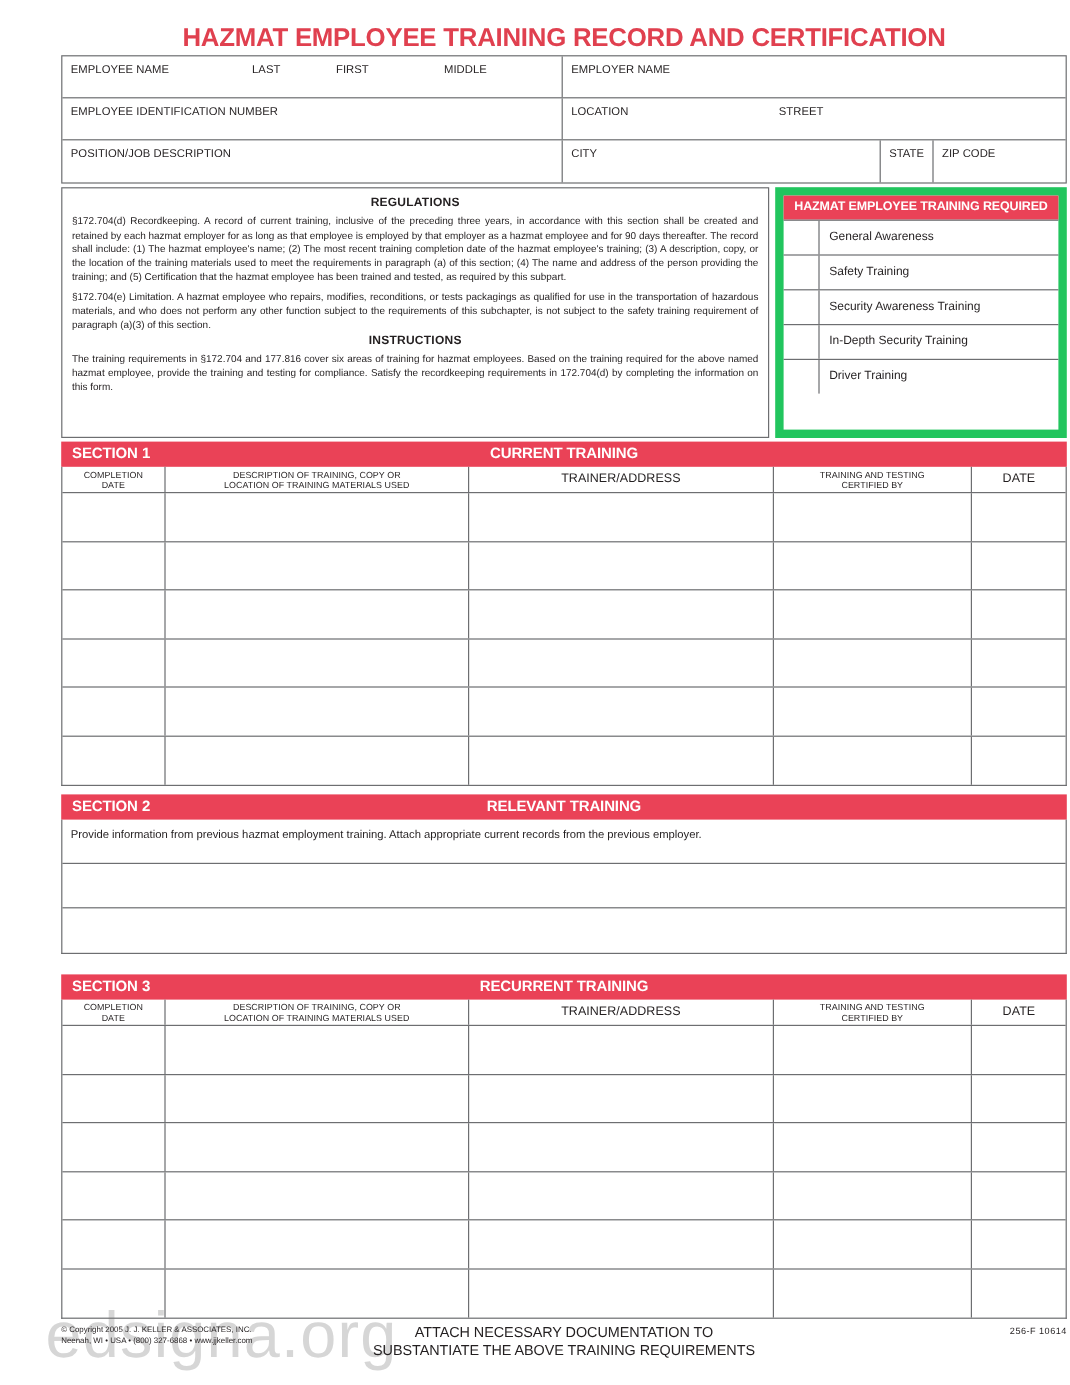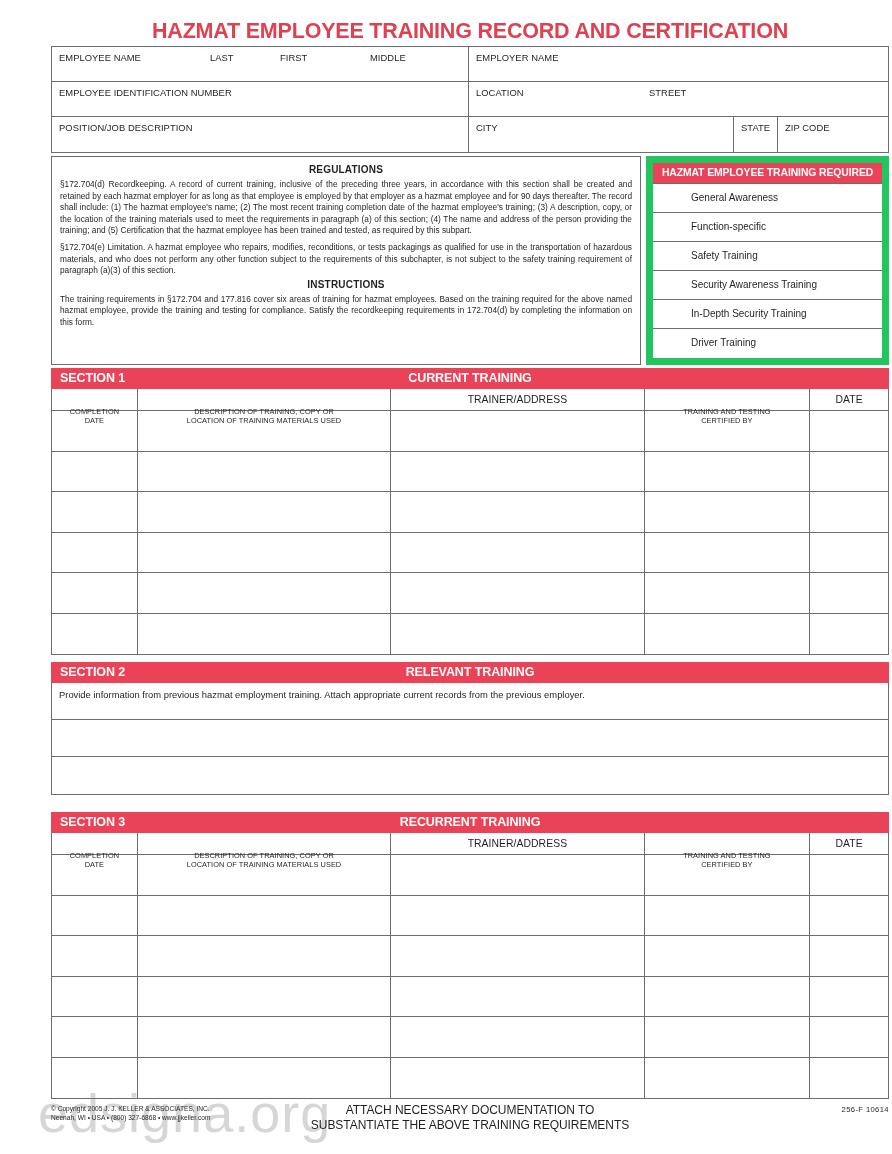--- a/index.html
+++ b/index.html
@@ -113,21 +113,20 @@
     letter-spacing: -0.1px;
     height: 20px;
     line-height: 20px;
     box-sizing: border-box;
   }
   .req-row {
     display: flex;
     height: 29px;
     border-top: 1px solid #6d6e71;
     box-sizing: border-box;
-    align-items: flex-end;
   }
   .req-row:first-of-type { border-top: none; }
   .req-check {
     width: 30px;
     border-right: 1px solid #6d6e71;
     box-sizing: border-box;
   }
   .req-label {
     flex: 1;
     font-size: 10px;
@@ -180,21 +179,21 @@
     height: 22px;
     border-bottom: 1px solid #6d6e71;
     box-sizing: border-box;
   }
   .tt-head .cell {
     box-sizing: border-box;
     border-right: 1px solid #6d6e71;
     font-size: 7.4px;
     text-align: center;
     line-height: 9.4px;
-    padding-top: 18px;
+    padding-top: 2px;
     letter-spacing: 0.05px;
   }
   .tt-head .cell.big {
     font-size: 10.4px;
     line-height: 22px;
     padding-top: 0;
   }
   .tt-head .cell:last-child { border-right: none; }
   .tt-row {
     display: flex;
@@ -338,24 +337,20 @@
 
   <div class="req-box">
     <div class="req-head">HAZMAT EMPLOYEE TRAINING REQUIRED</div>
 
     <div class="req-row">
       <div class="req-check"></div>
       <div class="req-label">General Awareness</div>
     </div>
     <div class="req-row">
       <div class="req-check"></div>
-      <div class="req-label">Function-specific</div>
-    </div>
-    <div class="req-row">
-      <div class="req-check"></div>
       <div class="req-label">Safety Training</div>
     </div>
     <div class="req-row">
       <div class="req-check"></div>
       <div class="req-label">Security Awareness Training</div>
     </div>
     <div class="req-row">
       <div class="req-check"></div>
       <div class="req-label">In-Depth Security Training</div>
     </div>

